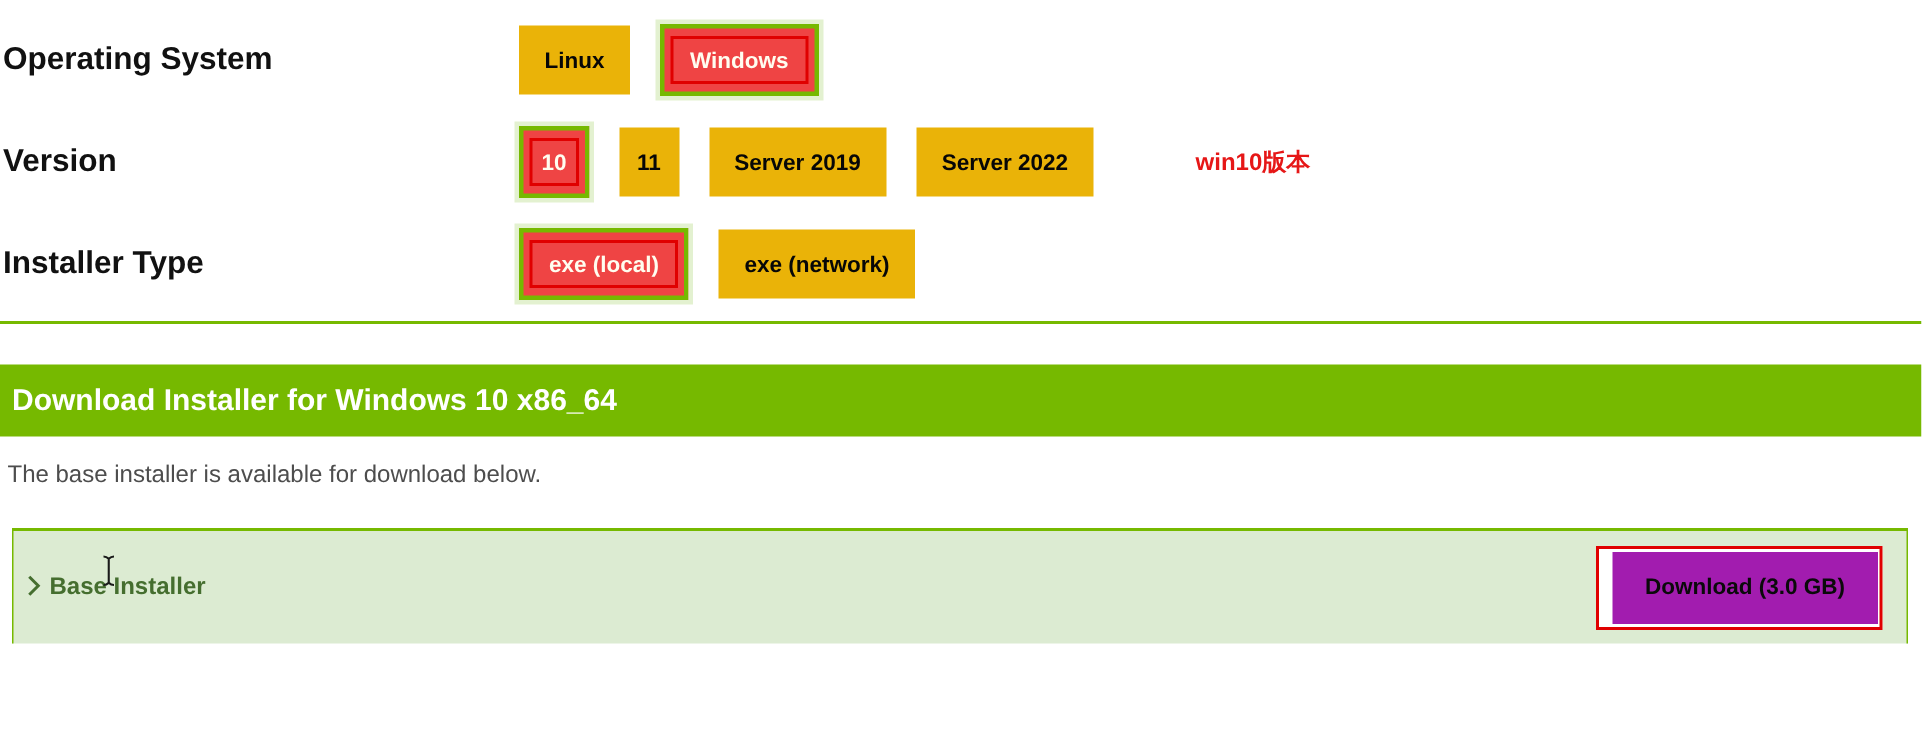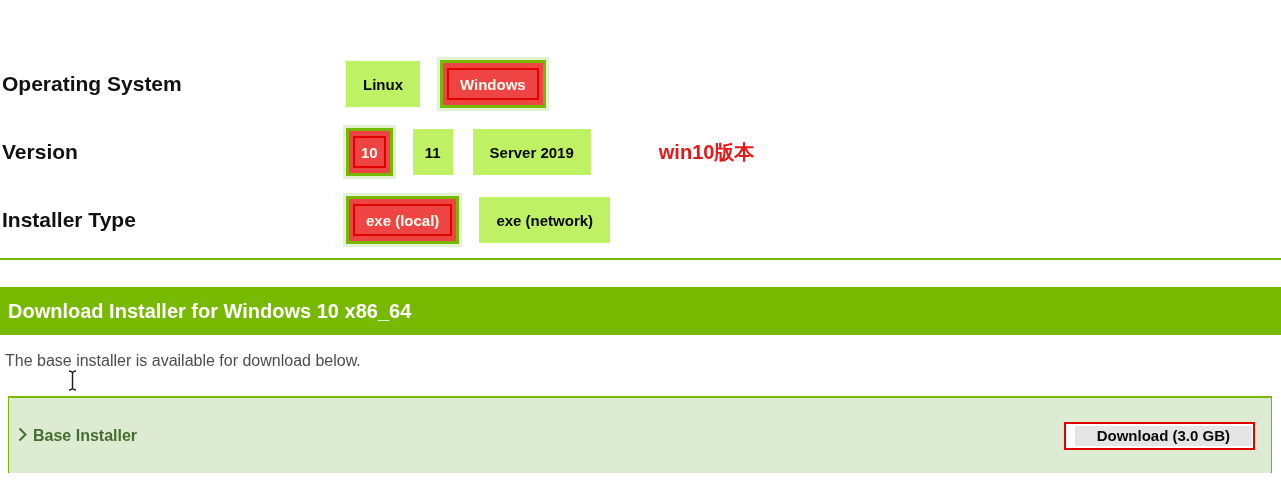--- a/index.html
+++ b/index.html
@@ -3,51 +3,51 @@
 <meta charset="utf-8">
 <style>
   * { box-sizing: border-box; margin: 0; padding: 0; }
   html, body {
     width: 1281px; height: 498px;
     background: #ffffff;
     font-family: "Liberation Sans", "DejaVu Sans", sans-serif;
     overflow: hidden;
     position: relative;
   }
-  .selectors { padding-top: 18px; margin-top: 32px; }
+  .selectors { padding-top: 6px; }
   .selector-row { display: flex; align-items: center; height: 68px; }
   .row-label {
     width: 346px; padding-left: 2px;
     font-size: 21px; font-weight: bold; color: #111111;
   }
   .options { display: flex; align-items: center; gap: 20px; }
   .opt-btn {
     position: relative;
-    background: #bef264; color: #070707;
+    background: #eab308; color: #070707;
     border: none; outline: none;
     font-family: inherit; font-weight: bold; font-size: 15px;
     height: 46px; padding: 0 17px;
     display: inline-flex; align-items: center; justify-content: center;
     cursor: pointer; white-space: nowrap;
   }
   .opt-btn.narrow { padding: 0 12px; }
   .opt-btn.selected {
     background: #ef4444; color: #fffdf0;
     border: 3px solid #76b900;
     outline: 3px solid #e3f1d0;
     height: 48px;
   }
   .annotation-box {
     position: absolute; inset: 5px 4px;
     border: 2px solid #e00000;
     pointer-events: none;
   }
   .version-note {
     margin-left: 48px;
-    color: #e61717; font-size: 20px; font-weight: bold;
+    color: #e61717; font-size: 16px; font-weight: bold;
     white-space: nowrap;
   }
   .section-divider {
     border: none; border-top: 2px solid #76b900;
     margin-top: 4px;
   }
   .results-header {
     margin-top: 27px; height: 48px;
     background: #76b900; color: #ffffff;
     font-size: 20px; font-weight: bold;
@@ -69,24 +69,24 @@
   }
   .accordion-header { display: flex; align-items: flex-start; cursor: pointer; }
   .accordion-header .chev { display: inline-flex; margin-right: 5px; }
   .accordion-label { font-size: 16px; font-weight: bold; color: #456e2f; }
   .dl-annotation {
     border: 2px solid #e00000; background: #ffffff;
     display: flex; align-items: center;
     padding: 2px 1px 2px 9px;
   }
   .download-btn {
-    background: #e5e5e5; color: #0a0a0a;
+    background: #a21caf; color: #0a0a0a;
     border: none; font-family: inherit;
     font-weight: bold; font-size: 15px;
-    height: 20px; padding: 0 22px;
+    height: 48px; padding: 0 22px;
     cursor: pointer; white-space: nowrap;
   }
 </style>
 </head>
 <body>
 
 <div class="selectors">
 
   <div class="selector-row">
     <div class="row-label">Operating System</div>
@@ -107,20 +107,23 @@
     <div class="options">
       <button class="opt-btn selected narrow">
         <span>10</span>
         <span class="annotation-box"></span>
       </button>
       <button class="opt-btn narrow">
         <span>11</span>
       </button>
       <button class="opt-btn">
         <span>Server 2019</span>
+      </button>
+      <button class="opt-btn">
+        <span>Server 2022</span>
       </button>
       <span class="version-note">win10版本</span>
     </div>
   </div>
 
   <div class="selector-row">
     <div class="row-label">Installer Type</div>
     <div class="options">
       <button class="opt-btn selected">
         <span>exe (local)</span>

